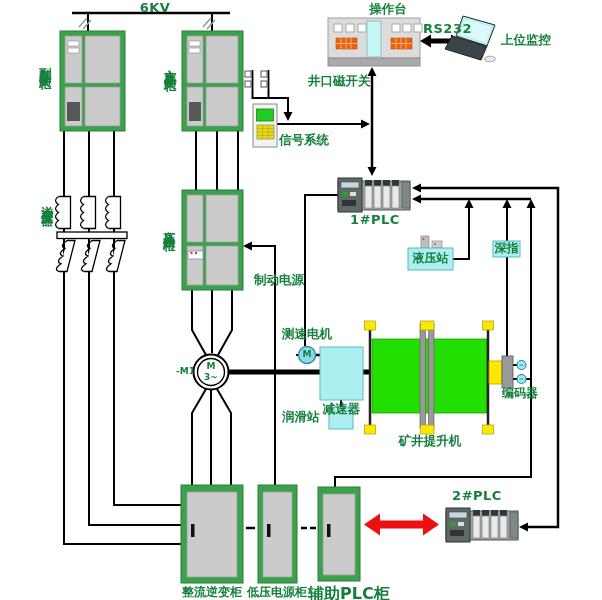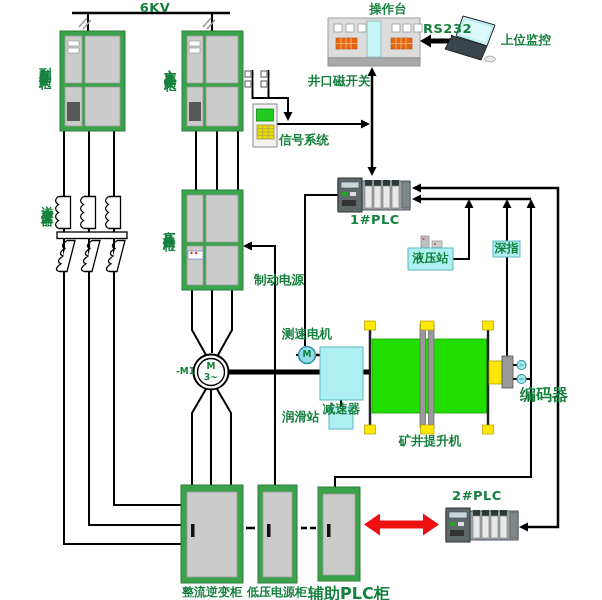--- a/index.html
+++ b/index.html
@@ -327,21 +327,21 @@
 <div class="lbl c en" style="left:345px;top:213px;width:60px;">1#PLC</div>
 <div class="lbl c en" style="left:447px;top:489px;width:60px;">2#PLC</div>
 
 <div class="lbl c" style="left:408px;top:252px;width:45px;font-size:12px;">液压站</div>
 <div class="lbl c" style="left:493px;top:242px;width:27px;font-size:12px;">深指</div>
 
 <div class="lbl" style="left:282px;top:327px;">测速电机</div>
 <div class="lbl c" style="left:320px;top:366px;width:43px;margin-top:36px;">减速器</div>
 <div class="lbl" style="left:282px;top:410px;">润滑站</div>
 <div class="lbl c" style="left:394px;top:434px;width:72px;">矿井提升机</div>
-<div class="lbl" style="left:520px;top:387px;font-size:16px;">编码器</div>
+<div class="lbl" style="left:502px;top:387px;font-size:12px;">编码器</div>
 
 <div class="lbl s" style="left:176px;top:367px;">-M1</div>
 <div class="lbl s c" style="left:201px;top:362px;width:20px;">M</div>
 <div class="lbl s c" style="left:201px;top:373px;width:20px;">3~</div>
 <div class="lbl s c" style="left:297px;top:350px;width:20px;">M</div>
 
 <div class="lbl c" style="left:180px;top:586px;width:64px;font-size:12px;">整流逆变柜</div>
 <div class="lbl c" style="left:245px;top:586px;width:64px;font-size:12px;">低压电源柜</div>
 <div class="lbl c" style="left:308px;top:586px;width:66px;font-size:16px;">辅助PLC柜</div>
 

